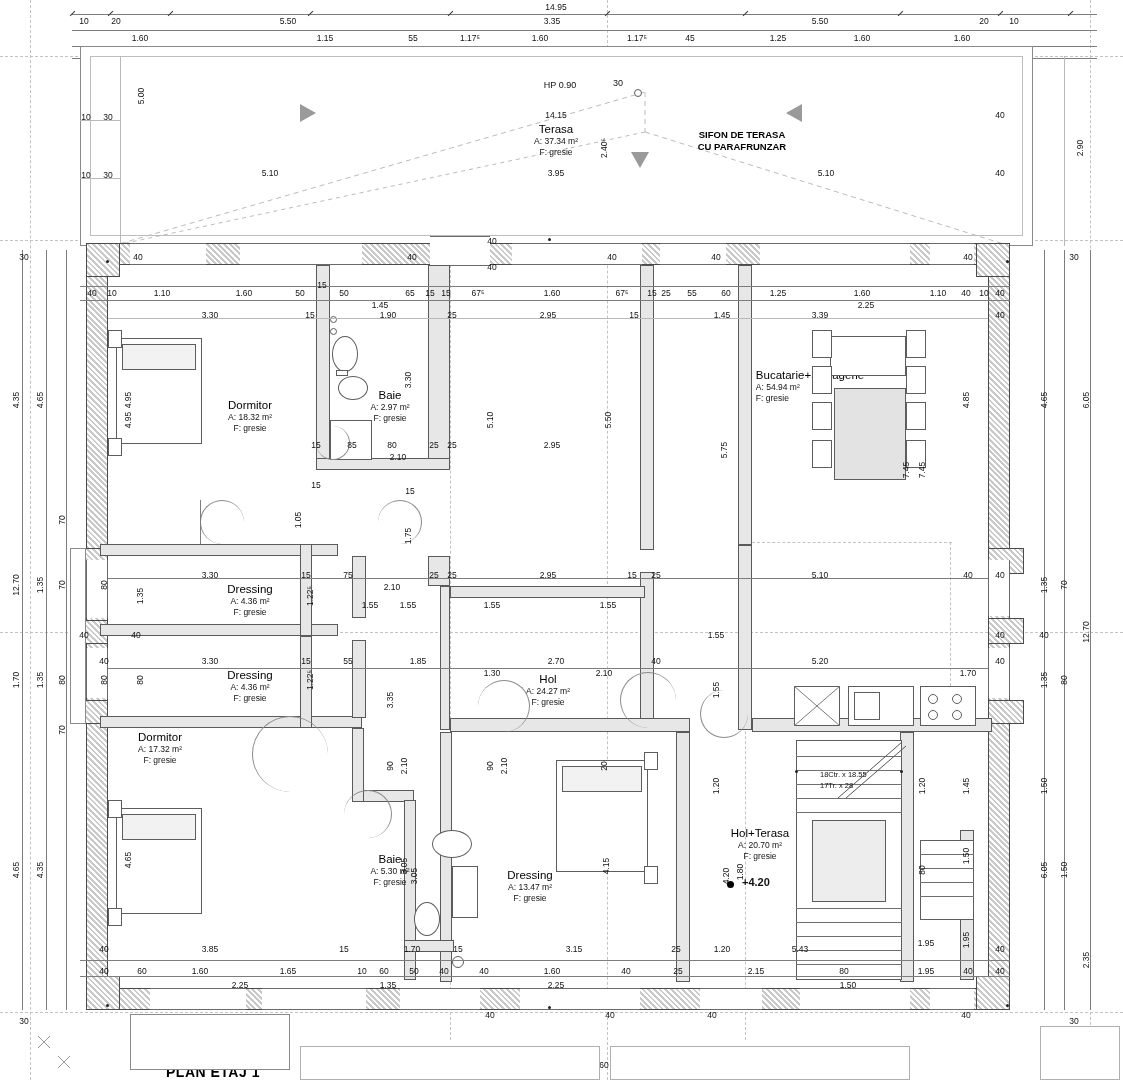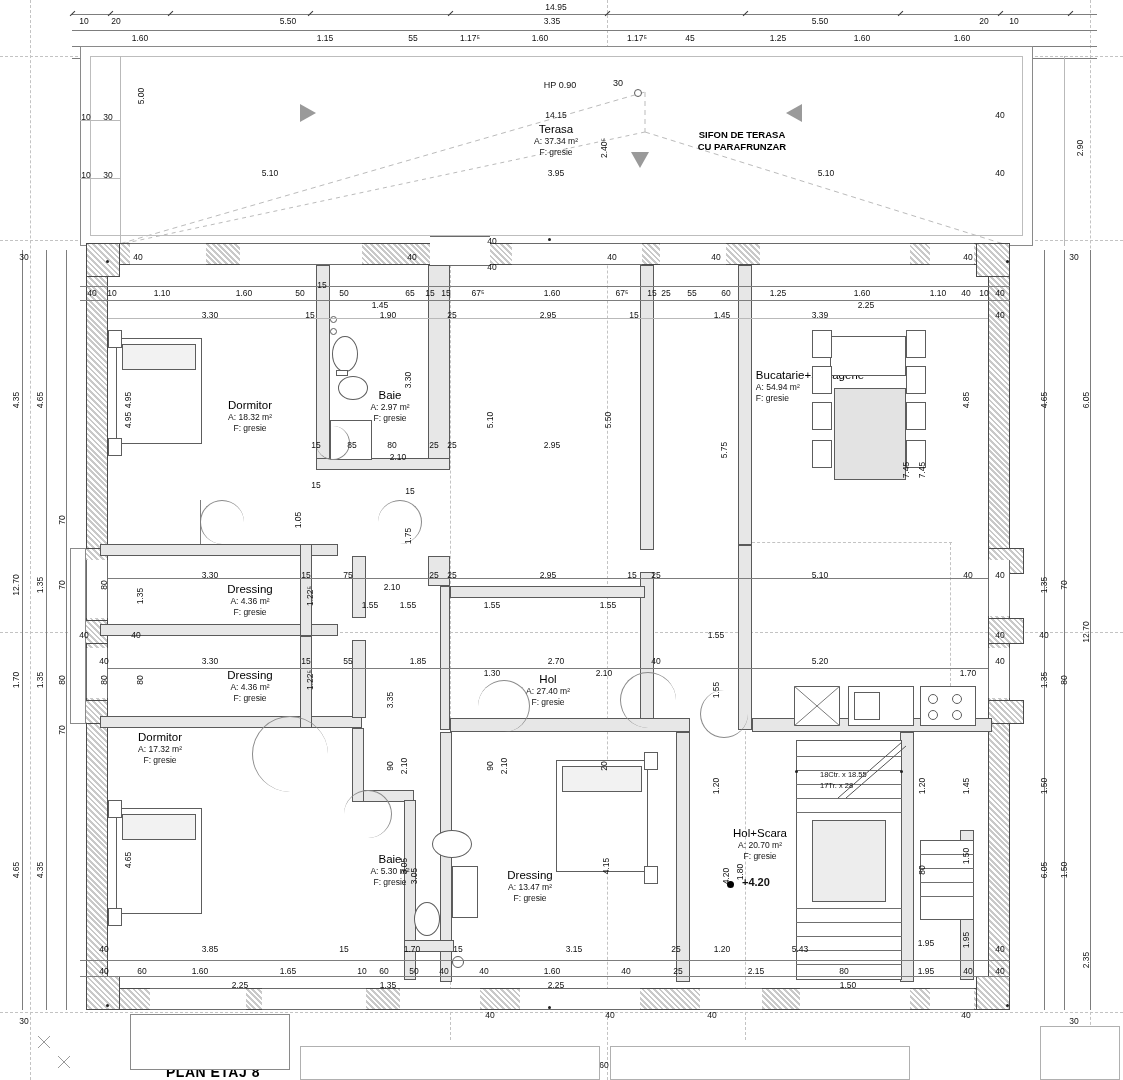--- a/index.html
+++ b/index.html
@@ -268,21 +268,21 @@
   </div>
 
   <div class="room" style="left:250px;top:668px">
     <div class="nm">Dressing</div>
     <div class="a">A: 4.36 m²</div>
     <div class="f">F: gresie</div>
   </div>
 
   <div class="room" style="left:548px;top:672px">
     <div class="nm">Hol</div>
-    <div class="a">A: 27.40 m²</div>
+    <div class="a">A: 24.27 m²</div>
     <div class="f">F: gresie</div>
   </div>
 
   <div class="room" style="left:160px;top:730px">
     <div class="nm">Dormitor</div>
     <div class="a">A: 17.32 m²</div>
     <div class="f">F: gresie</div>
   </div>
 
   <div class="room" style="left:390px;top:852px">
@@ -291,36 +291,36 @@
     <div class="f">F: gresie</div>
   </div>
 
   <div class="room" style="left:530px;top:868px">
     <div class="nm">Dressing</div>
     <div class="a">A: 13.47 m²</div>
     <div class="f">F: gresie</div>
   </div>
 
   <div class="room" style="left:760px;top:826px">
-    <div class="nm">Hol+Scara</div>
+    <div class="nm">Hol+Terasa</div>
     <div class="a">A: 20.70 m²</div>
     <div class="f">F: gresie</div>
   </div>
 
   <div class="room" style="left:170px;top:1024px;text-align:left">
     <div class="nm" style="text-align:left">Balcon</div>
     <div class="a" style="text-align:left">A: 1.05 m²</div>
     <div class="f" style="text-align:left">F: gresie</div>
   </div>
   <div class="txt" style="left:212px;top:1041px">HP 0.90</div>
 
   <div class="dot" style="left:727px;top:881px;width:7px;height:7px;border-radius:50%;background:#000"></div>
   <div class="txt bold" style="left:742px;top:876px;font-size:11px">+4.20</div>
 
-  <div class="title" style="left:166px;top:1064px">PLAN ETAJ 8</div>
+  <div class="title" style="left:166px;top:1064px">PLAN ETAJ 1</div>
   <div class="title" style="left:430px;top:1068px;font-size:13px">COPERTINA</div>
 
   <div class="fur" style="left:116px;top:338px;width:86px;height:106px"></div>
   <div class="fur" style="left:122px;top:344px;width:74px;height:26px;background:#f2f2f2"></div>
   <div class="fur" style="left:108px;top:330px;width:14px;height:18px"></div>
   <div class="fur" style="left:108px;top:438px;width:14px;height:18px"></div>
 
   <div class="fur" style="left:116px;top:808px;width:86px;height:106px"></div>
   <div class="fur" style="left:122px;top:814px;width:74px;height:26px;background:#f2f2f2"></div>
   <div class="fur" style="left:108px;top:800px;width:14px;height:18px"></div>

